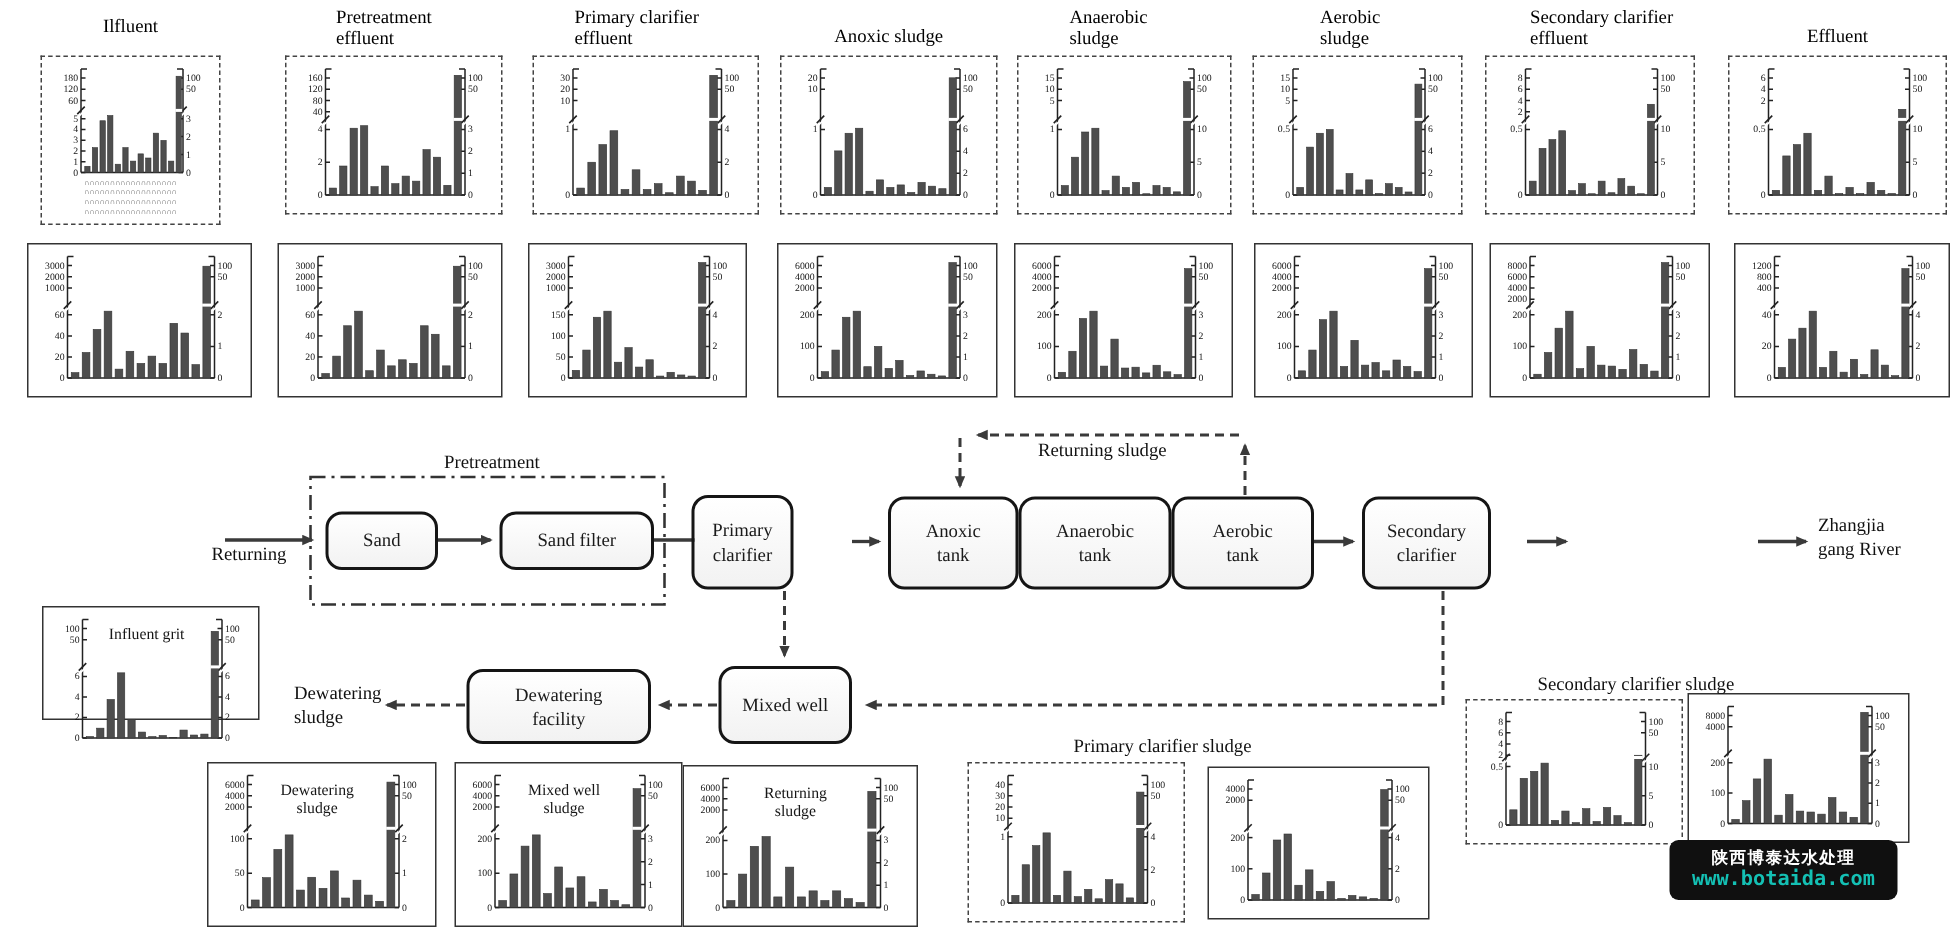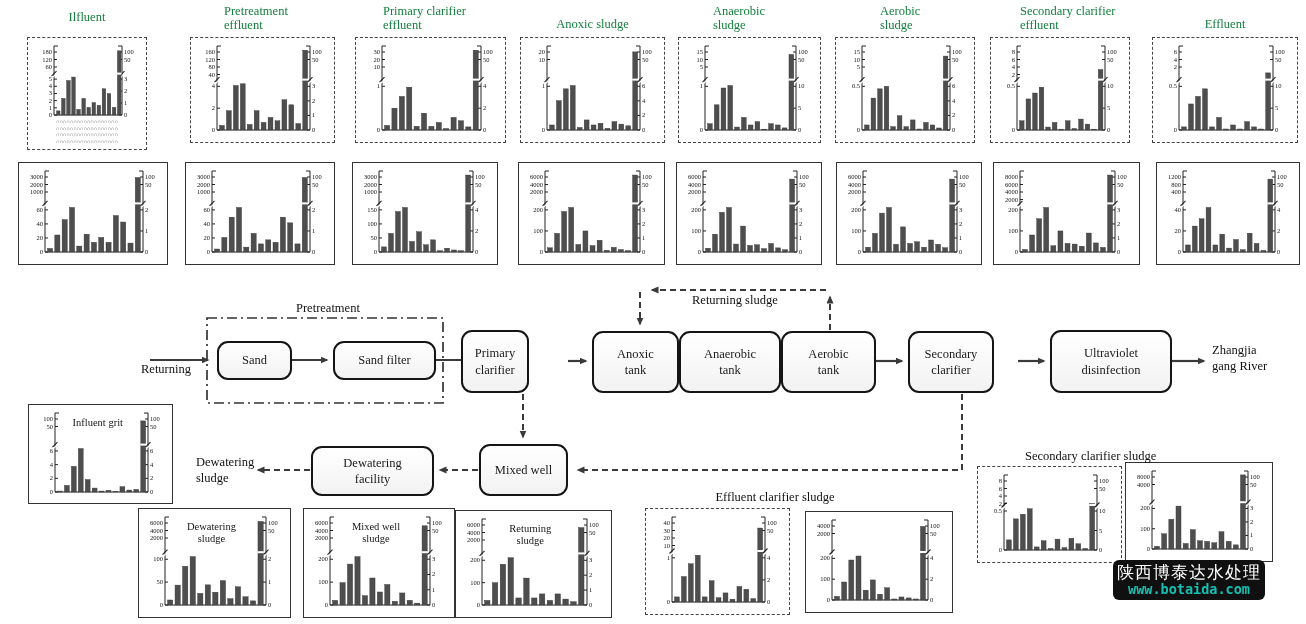--- a/index.html
+++ b/index.html
@@ -1,31 +1,31 @@
 <!DOCTYPE html>
 <html><head>
 <meta charset="utf-8">
 <style>
   html,body{margin:0;padding:0;background:#fff;}
   #canvas{position:relative;width:1306px;height:624px;background:#fff;overflow:hidden;
           font-family:"Liberation Serif", serif;color:#1a1a1a;}
   .chart{position:absolute;background:#fff;box-sizing:border-box;}
   .chart.dashed{border:1.5px dashed #444;}
   .chart.solid{border:1.5px solid #333;}
-  .ctitle{position:absolute;font-size:12.5px;line-height:1.12;white-space:pre-line;color:#15803d;}
+  .ctitle{position:absolute;font-size:12.5px;line-height:1.12;white-space:pre-line;color:#000000;}
   .ct-center{text-align:center;}
   .ct-left{text-align:left;}
   .node{position:absolute;box-sizing:border-box;border:2.5px solid #151515;border-radius:11px;
         background:linear-gradient(#ffffff,#f2f2f2);display:flex;align-items:center;justify-content:center;
         font-size:12.5px;line-height:1.3;text-align:center;white-space:pre-line;}
   .flabel{position:absolute;font-size:12.5px;line-height:1.25;white-space:pre-line;color:#111;}
   .overlay{position:absolute;left:0;top:0;pointer-events:none;}
   .watermark{position:absolute;left:1113px;top:560px;width:152px;height:40px;background:#101010;
              border-radius:6px;display:flex;flex-direction:column;align-items:center;justify-content:center;}
-  .wm1{font-family:"Liberation Sans",sans-serif;font-size:17px;font-weight:normal;color:#ffffff;line-height:1.15;letter-spacing:1px;}
+  .wm1{font-family:"Liberation Sans",sans-serif;font-size:11px;font-weight:bold;color:#ffffff;line-height:1.15;letter-spacing:1px;}
   .wm2{font-family:"DejaVu Sans Mono",monospace;font-size:13.5px;font-weight:bold;color:#14c0b4;line-height:1.1;}
 </style>
 </head>
 <body>
 
 <div id="canvas">
 
   <div class="chart dashed" style="left:27px;top:37px;width:120px;height:113px"><svg width="118" height="111">
         <line x1="26" y1="8" x2="26" y2="77" stroke="#222222" stroke-width="1"></line>
         <line x1="94" y1="8" x2="94" y2="77" stroke="#222222" stroke-width="1"></line>
@@ -797,21 +797,21 @@
         <rect x="69.69402985074626" y="85.112" width="4.805970149253731" height="3.888" fill="#4e4e4e" stroke="#333" stroke-width="0.4"></rect>
         <rect x="76.5597014925373" y="76.526" width="4.805970149253731" height="12.474" fill="#4e4e4e" stroke="#333" stroke-width="0.4"></rect>
         <rect x="83.42537313432835" y="86.651" width="4.805970149253731" height="2.349" fill="#4e4e4e" stroke="#333" stroke-width="0.4"></rect>
         <rect x="90.2910447761194" y="70.208" width="4.805970149253731" height="18.792" fill="#4e4e4e" stroke="#333" stroke-width="0.4"></rect>
         <rect x="97.15671641791045" y="80.414" width="4.805970149253731" height="8.586" fill="#4e4e4e" stroke="#333" stroke-width="0.4"></rect>
         <rect x="104.02238805970148" y="87.461" width="4.805970149253731" height="1.539" fill="#4e4e4e" stroke="#333" stroke-width="0.4"></rect>
         <rect x="110.88805970149252" y="16.099999999999994" width="4.805970149253731" height="72.9" fill="#4e4e4e" stroke="#333" stroke-width="0.4"></rect>
         <rect x="110.38805970149252" y="39.4" width="5.805970149253731" height="2" fill="#fff"></rect>
       </svg></div>
 
-  <div class="chart solid" style="left:28px;top:404px;width:145px;height:100px"><svg width="143" height="99">
+  <div class="chart solid" style="left:28px;top:404px;width:145px;height:76px"><svg width="143" height="99">
         <line x1="26" y1="8" x2="26" y2="87" stroke="#222222" stroke-width="1"></line>
         <line x1="119" y1="8" x2="119" y2="87" stroke="#222222" stroke-width="1"></line>
         <line x1="26" y1="87" x2="119" y2="87" stroke="#222222" stroke-width="1"></line>
         <line x1="26" y1="8" x2="30" y2="8" stroke="#222222" stroke-width="1"></line>
         <line x1="115" y1="8" x2="119" y2="8" stroke="#222222" stroke-width="1"></line>
         <line x1="26" y1="14" x2="29" y2="14" stroke="#222222" stroke-width="1"></line>
         <text x="24" y="16" text-anchor="end" font-size="6.5" fill="#161616" font-family="&quot;Liberation Serif&quot;,serif">100</text>
         <line x1="26" y1="21.5" x2="29" y2="21.5" stroke="#222222" stroke-width="1"></line>
         <text x="24" y="23.5" text-anchor="end" font-size="6.5" fill="#161616" font-family="&quot;Liberation Serif&quot;,serif">50</text>
         <line x1="26" y1="45.92" x2="29" y2="45.92" stroke="#222222" stroke-width="1"></line>
@@ -1238,34 +1238,32 @@
   <div class="node" style="left:461px;top:330px;width:68px;height:63px">Primary
 clarifier</div>
   <div class="node" style="left:592px;top:331px;width:87px;height:62px">Anoxic
 tank</div>
   <div class="node" style="left:679px;top:331px;width:102px;height:62px">Anaerobic
 tank</div>
   <div class="node" style="left:781px;top:331px;width:95px;height:62px">Aerobic
 tank</div>
   <div class="node" style="left:908px;top:331px;width:86px;height:62px">Secondary
 clarifier</div>
-  <div class="node" style="left:1050px;top:330px;width:122px;height:63px">Ultraviolet
-disinfection</div>
   <div class="node" style="left:479px;top:444px;width:89px;height:52px">Mixed well</div>
   <div class="node" style="left:311px;top:446px;width:123px;height:50px">Dewatering
 facility</div>
 
   <div class="flabel" style="left:141px;top:362px">Returning</div>
   <div class="flabel" style="left:296px;top:301px">Pretreatment</div>
   <div class="flabel" style="left:692px;top:293px">Returning sludge</div>
   <div class="flabel" style="left:1212px;top:343px">Zhangjia
 gang River</div>
   <div class="flabel" style="left:196px;top:455px">Dewatering
 sludge</div>
-  <div class="flabel" style="left:690px;top:490px;width:170px;text-align:center">Effluent clarifier sludge</div>
+  <div class="flabel" style="left:690px;top:490px;width:170px;text-align:center">Primary clarifier sludge</div>
   <div class="flabel" style="left:1025px;top:449px;width:180px;text-align:left">Secondary clarifier sludge</div>
 
   <div class="watermark">
     <div class="wm1">陕西博泰达水处理</div>
     <div class="wm2">www.botaida.com</div>
   </div>
 
 </div>
 
 </body></html>

